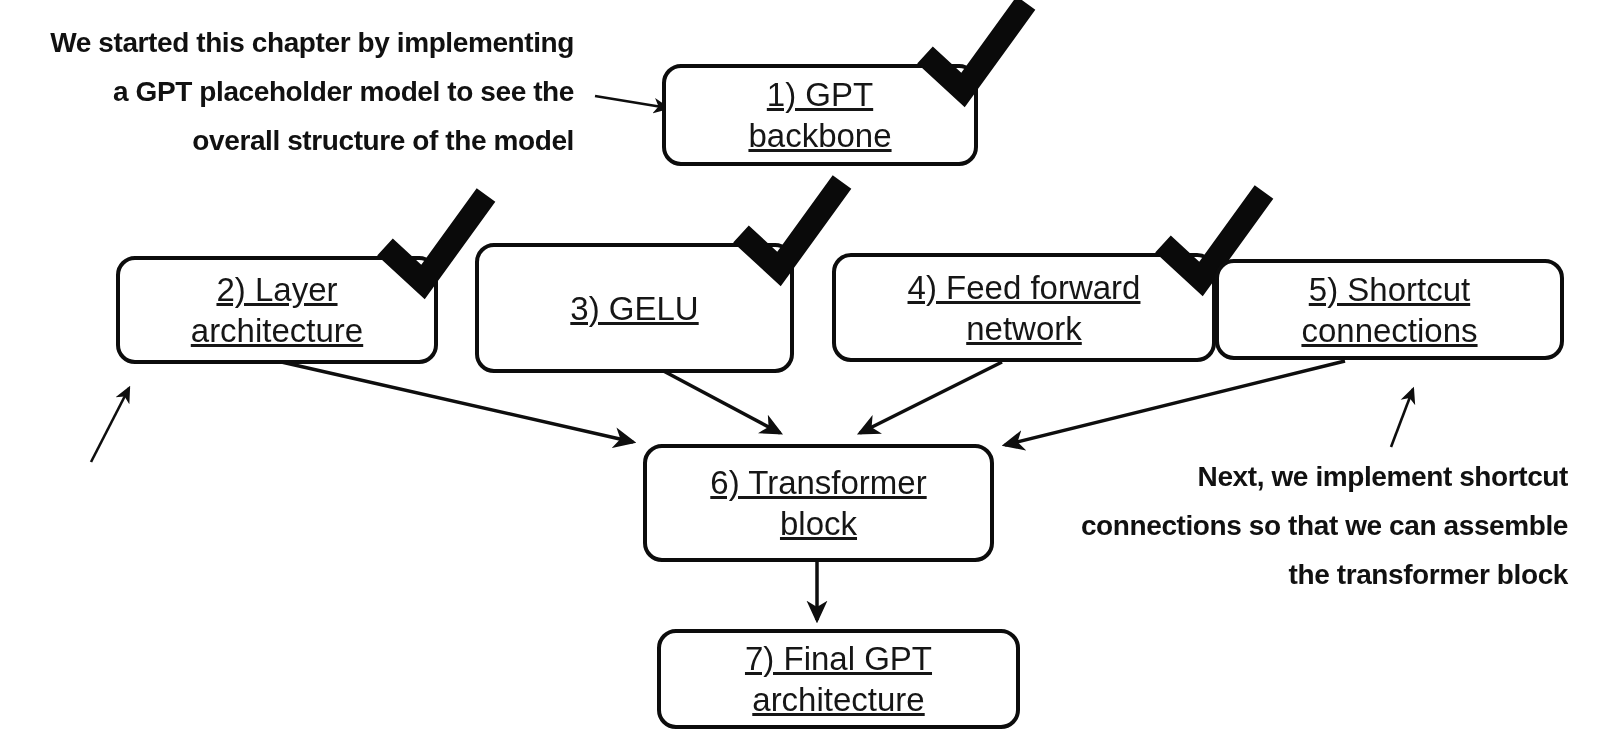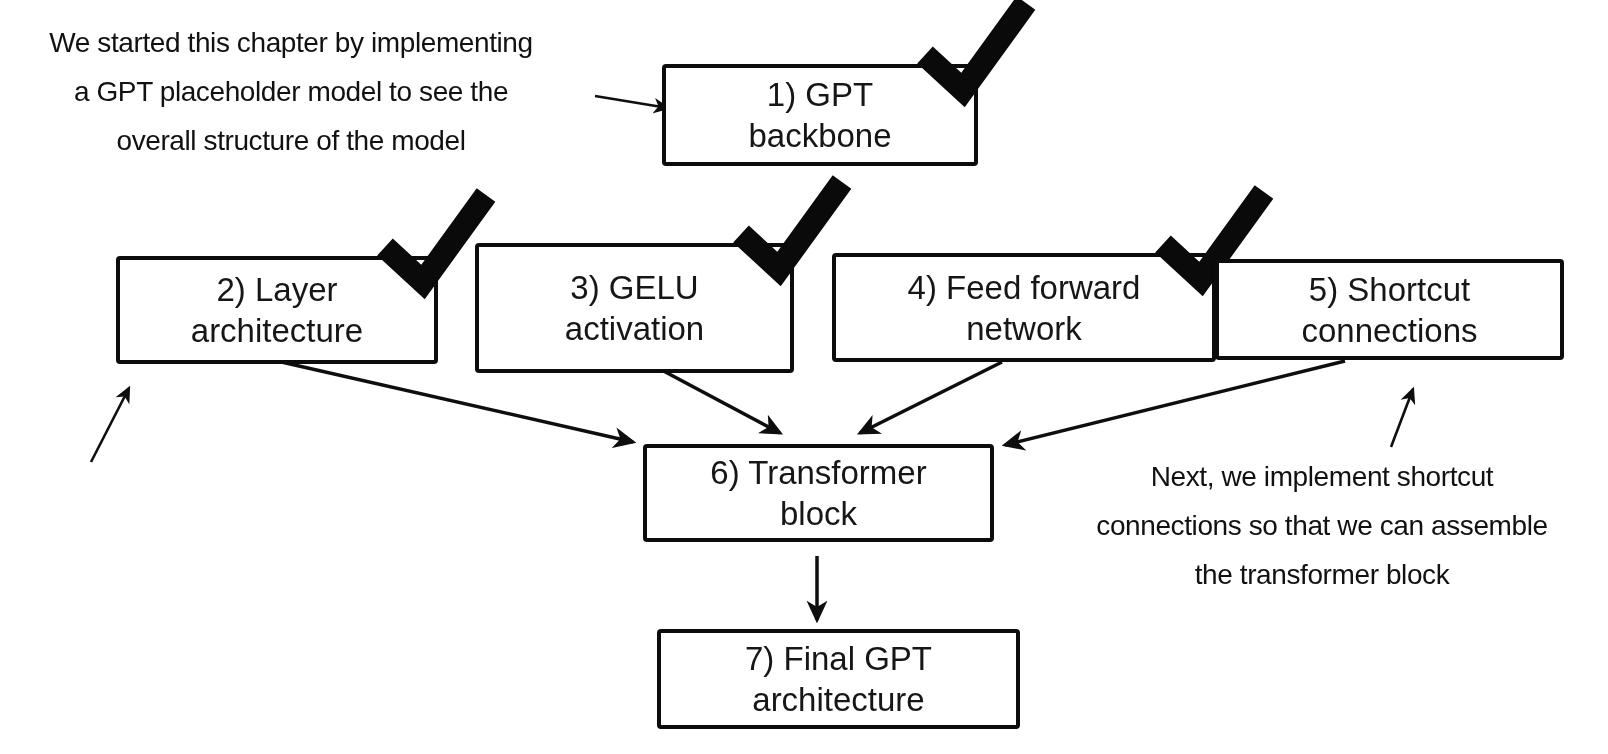--- a/index.html
+++ b/index.html
@@ -22,68 +22,69 @@
     z-index: 1;
   }
   .arrows line { stroke: #0e0e0e; fill: none; }
   .arrows .main { stroke-width: 3.5px; }
   .arrows .thin { stroke-width: 2.6px; }
   .node {
     position: absolute;
     box-sizing: border-box;
     background: #ffffff;
     border: 4px solid #0c0c0c;
-    border-radius: 4px;
+    border-radius: 19px;
     display: flex;
     flex-direction: column;
     align-items: center;
     justify-content: center;
     text-align: center;
     font-size: 33px;
     line-height: 41px;
     color: #161616;
     z-index: 2;
+    text-decoration: underline;
   }
   .node .lbl { white-space: nowrap; }
   .check {
     position: absolute;
     width: 122px;
     height: 134px;
     top: -77px;
     right: -64px;
     z-index: 3;
     pointer-events: none;
   }
   .check polyline {
     fill: none;
     stroke: #0a0a0a;
     stroke-width: 23px;
     stroke-linecap: butt;
     stroke-linejoin: miter;
   }
   .annotation {
     position: absolute;
-    font-weight: normal;
+    font-weight: bold;
     font-size: 28px;
     line-height: 49px;
     letter-spacing: -0.4px;
     color: #111111;
-    text-align: center;
+    text-align: right;
     z-index: 2;
   }
   .annotation div { white-space: nowrap; }
   #ann-intro   { left: 8px;    top: 18px;  width: 566px; }
   #ann-blocks  { left: 15px;   top: 470px; width: 452px; }
   #ann-next    { left: 1076px; top: 452px; width: 492px; }
   #box-1 { left: 662px;  top: 64px;  width: 316px; height: 102px; }
   #box-2 { left: 116px;  top: 256px; width: 322px; height: 108px; }
   #box-3 { left: 475px;  top: 243px; width: 319px; height: 130px; text-align: right; }
   #box-4 { left: 832px;  top: 253px; width: 384px; height: 109px; }
   #box-5 { left: 1215px; top: 259px; width: 349px; height: 101px; }
-  #box-6 { left: 643px;  top: 444px; width: 351px; height: 98px; }
+  #box-6 { left: 643px;  top: 444px; width: 351px; height: 118px; }
   #box-7 { left: 657px;  top: 629px; width: 363px; height: 100px; }
 </style>
 </head>
 <body>
 
 <div class="canvas">
 
   <svg class="arrows" viewBox="0 0 1608 754" xmlns="http://www.w3.org/2000/svg">
     <defs>
       <marker id="ah" viewBox="0 0 10 10" refX="8.5" refY="5" markerWidth="6.5" markerHeight="6.5" orient="auto-start-reverse">
@@ -111,21 +112,20 @@
   <div class="node" id="box-2">
     <span class="lbl">2) Layer</span>
     <span class="lbl">architecture</span>
     <svg class="check" viewBox="0 0 122 134">
       <polyline points="9,64 47,99 110,12"></polyline>
     </svg>
   </div>
 
   <div class="node" id="box-3">
     <span class="lbl">3) GELU</span>
-    <span class="lbl">activation</span>
     <svg class="check" viewBox="0 0 122 134">
       <polyline points="9,64 47,99 110,12"></polyline>
     </svg>
   </div>
 
   <div class="node" id="box-4">
     <span class="lbl">4) Feed forward</span>
     <span class="lbl">network</span>
     <svg class="check" viewBox="0 0 122 134">
       <polyline points="9,64 47,99 110,12"></polyline>

